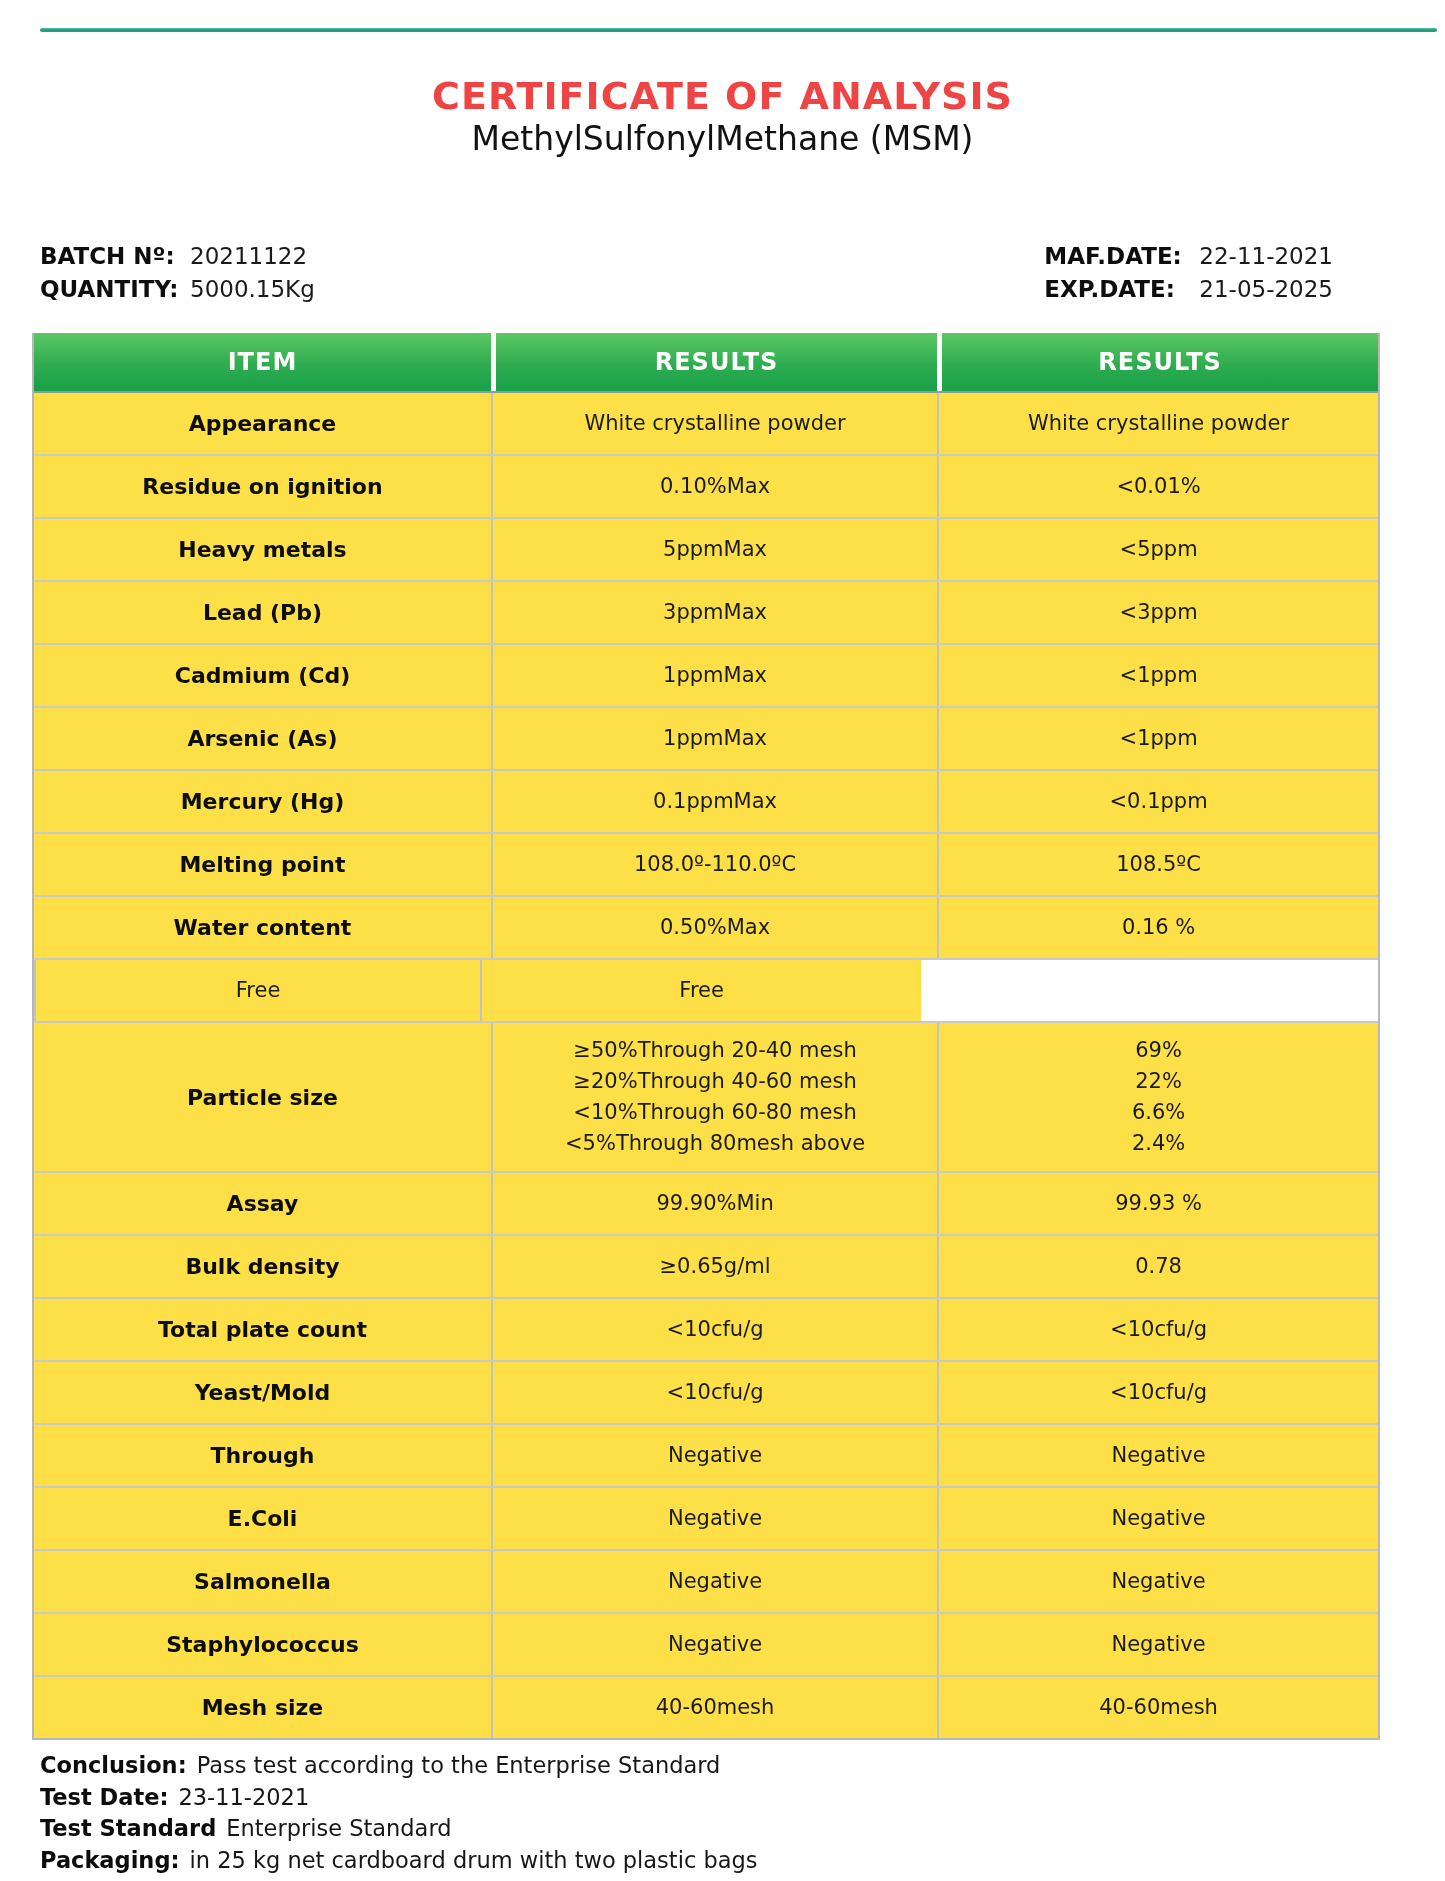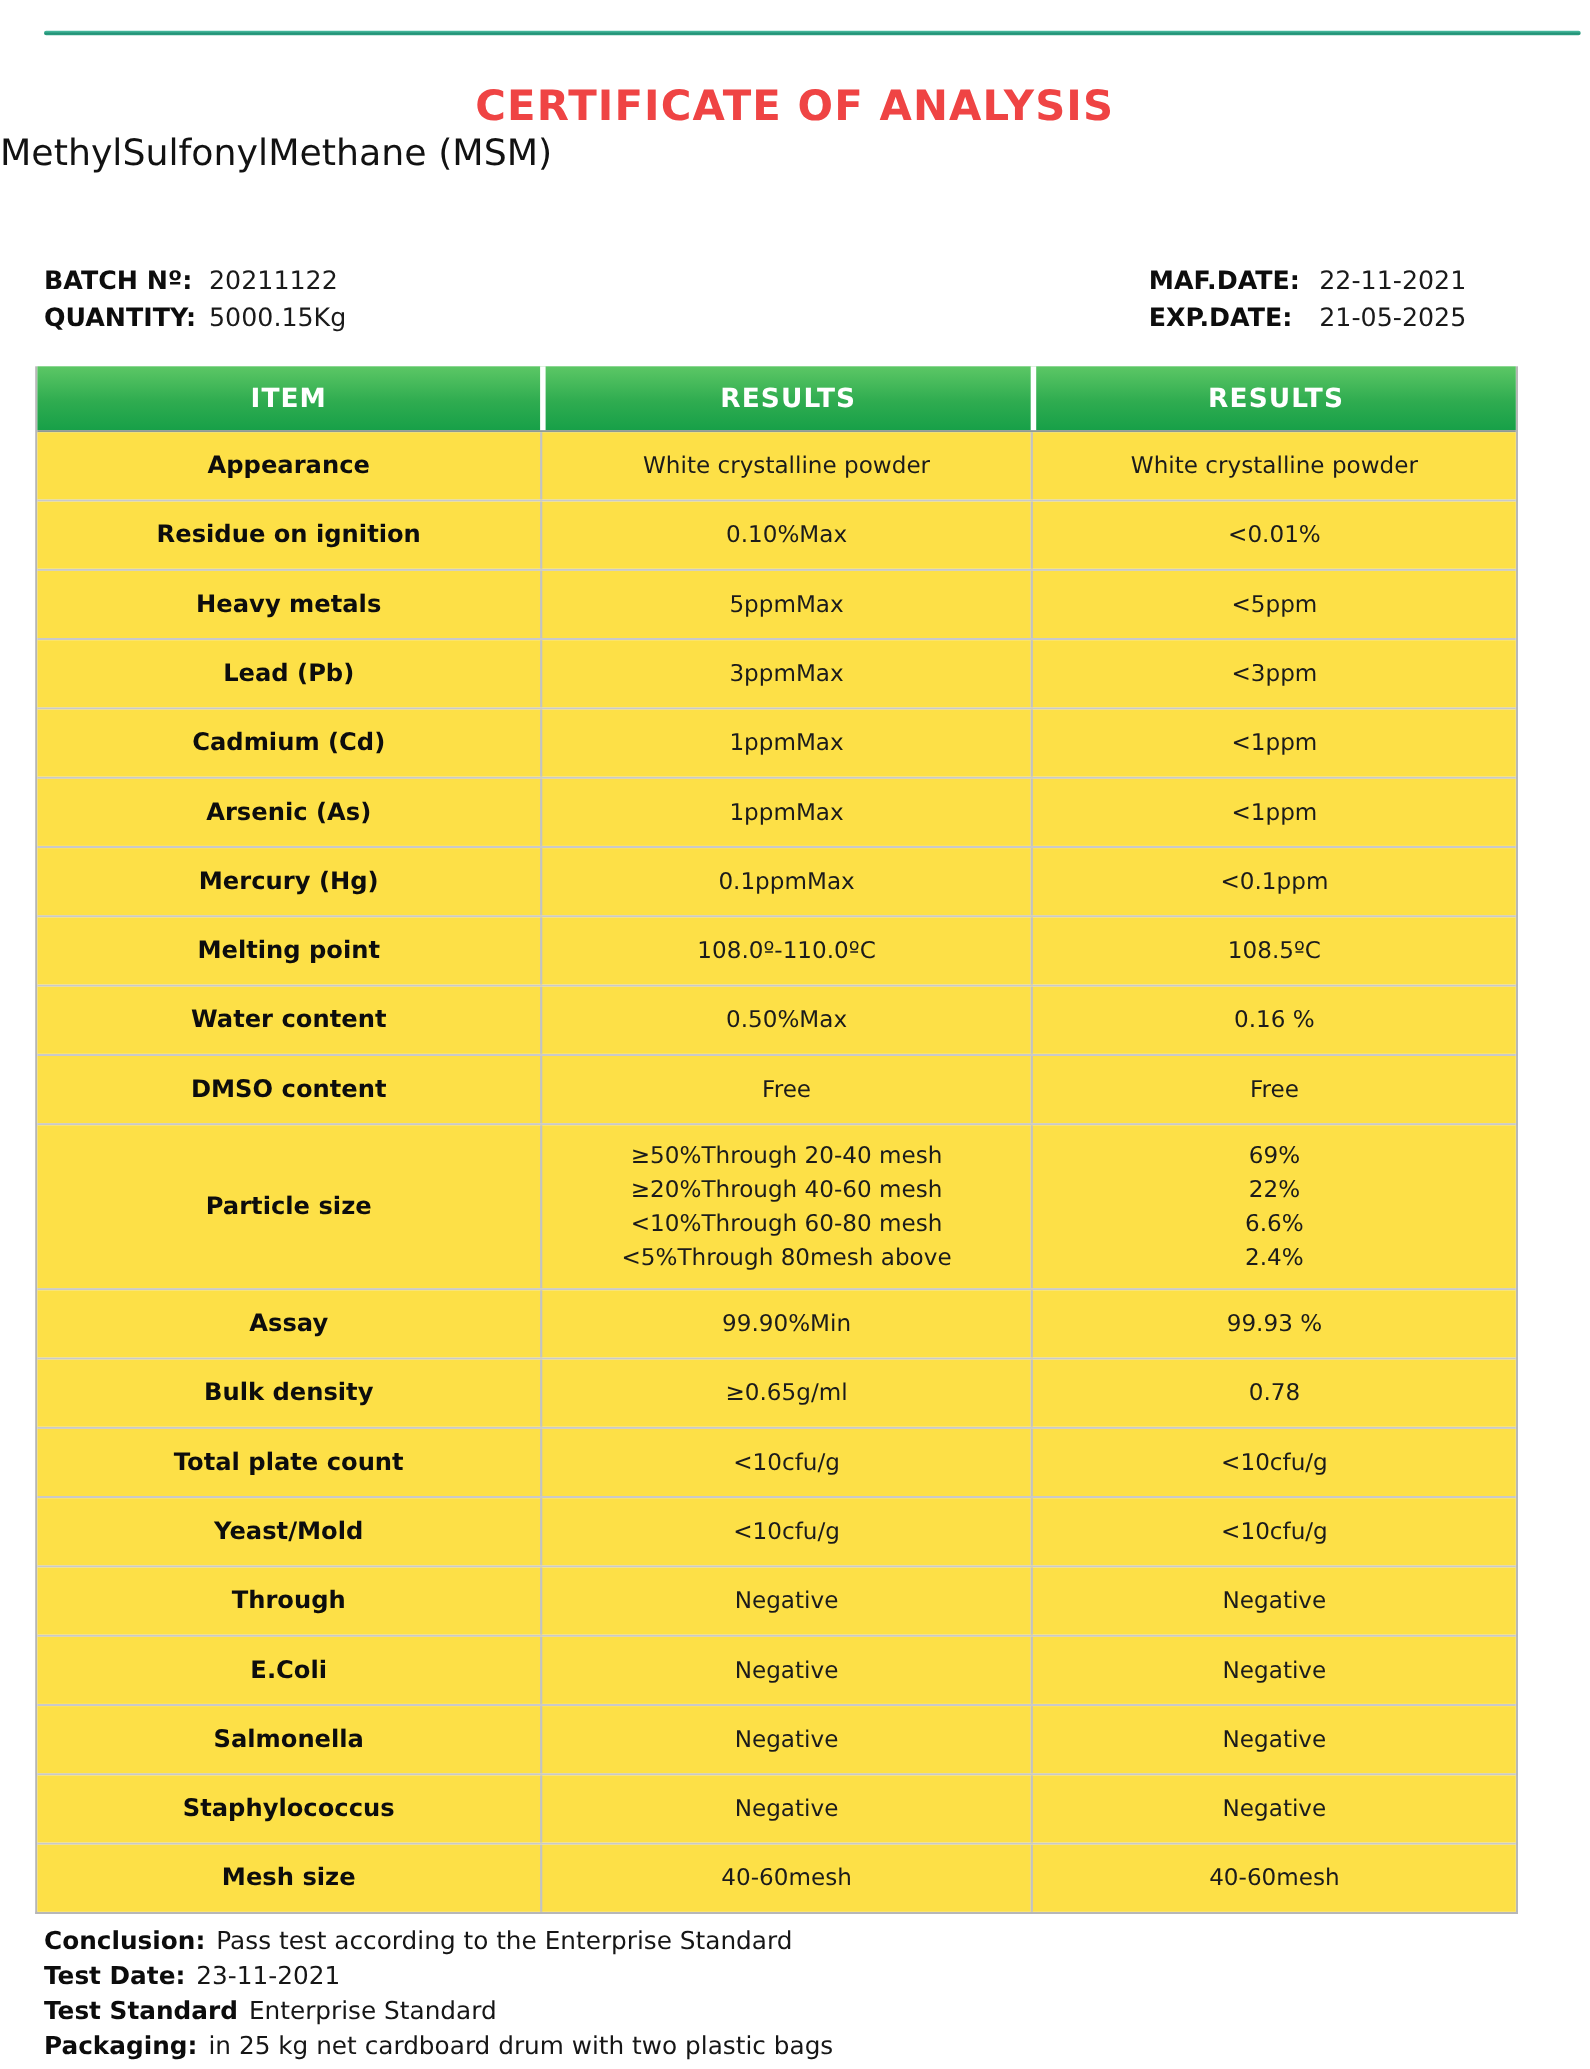--- a/index.html
+++ b/index.html
@@ -23,21 +23,21 @@
   .page-title {
     margin-top: 42px;
     text-align: center;
     font-size: 38px;
     font-weight: bold;
     letter-spacing: 1px;
     color: #ef4444;
     line-height: 44px;
   }
   .page-subtitle {
-    text-align: left;
+    text-align: center;
     font-size: 33px;
     font-weight: normal;
     color: #121212;
     line-height: 42px;
   }
 
   .meta {
     margin: 80px 112px 0 40px;
     display: flex;
     justify-content: space-between;
@@ -232,23 +232,20 @@
             <div class="line">Water content</div>
           </div>
           <div class="cell standard col-b">
             <div class="line">0.50%Max</div>
           </div>
           <div class="cell results col-c">
             <div class="line">0.16 %</div>
           </div>
         </div>
         <div class="trow">
-          <div class="cell item col-a">
-            <div class="line">DMSO content</div>
-          </div>
           <div class="cell standard col-b">
             <div class="line">Free</div>
           </div>
           <div class="cell results col-c">
             <div class="line">Free</div>
           </div>
         </div>
         <div class="trow tall">
           <div class="cell item col-a">
             <div class="line">Particle size</div>

